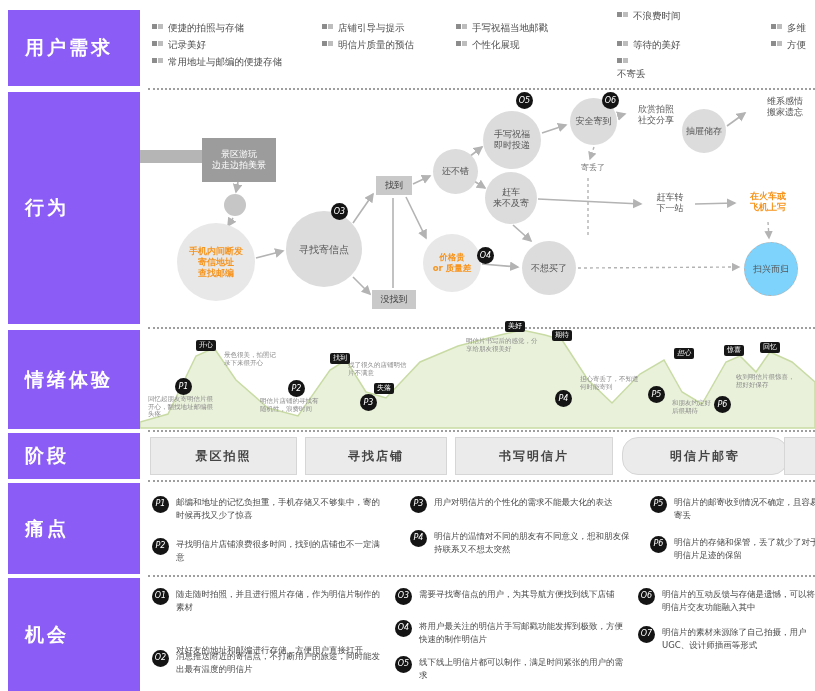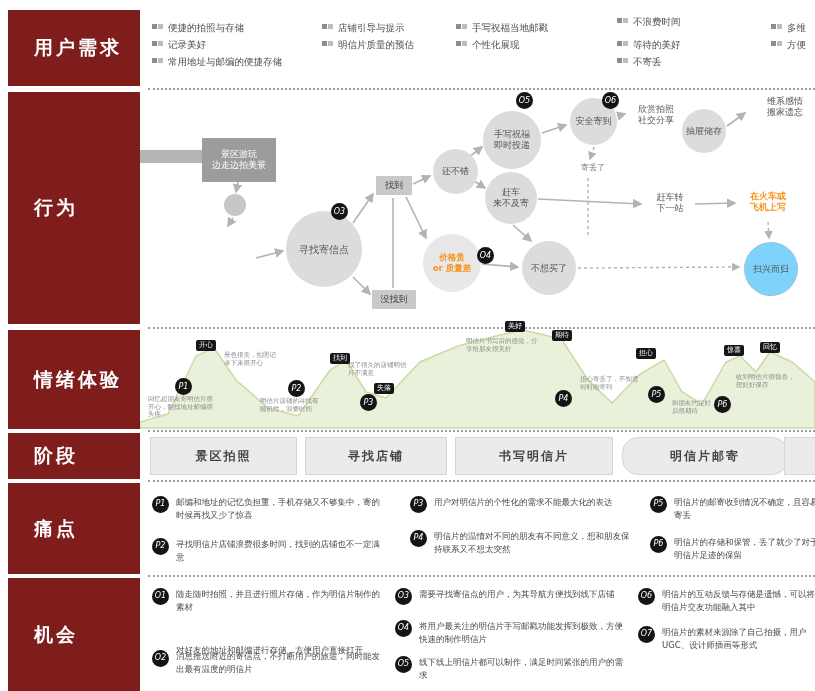--- a/index.html
+++ b/index.html
@@ -1,19 +1,19 @@
 <!DOCTYPE html>
 <html><head>
 <meta charset="utf-8">
 <style>
   html,body{margin:0;padding:0;background:#fff;}
   .stage{position:relative;width:815px;height:691px;background:#fff;overflow:hidden;
          font-family:"DejaVu Sans","Liberation Sans",sans-serif;}
-  .rlabel{position:absolute;left:8px;width:132px;background:#7f1d1d;color:#fff;font-weight:bold;
-          display:flex;align-items:center;padding-left:26px;box-sizing:border-box;
+  .rlabel{position:absolute;left:8px;width:132px;background:#8b5cf6;color:#fff;font-weight:bold;
+          display:flex;align-items:center;padding-left:17px;box-sizing:border-box;
           font-size:19px;letter-spacing:3px;z-index:3;}
   .dots{position:absolute;left:148px;right:0;height:0;border-top:2px dotted #9e9e9e;z-index:1;}
   .bullet-item{position:absolute;display:flex;align-items:flex-start;gap:5px;font-size:9.5px;
                color:#4d4d4d;line-height:11px;white-space:nowrap;z-index:2;}
   .bullet{display:inline-flex;gap:1px;margin-top:2px;}
   .bullet i{width:5px;height:5px;background:#8c8c8c;display:inline-block;}
   .bullet i+i{background:#bdbdbd;}
   .layer{position:absolute;left:0;top:0;z-index:1;}
   .node{position:absolute;border-radius:50%;background:#dcdcdc;display:flex;flex-direction:column;
         align-items:center;justify-content:center;text-align:center;color:#555;font-size:9px;
@@ -101,35 +101,35 @@
       </span>
       <span>手写祝福当地邮戳</span>
     </div>
   <div class="bullet-item" style="left:456px;top:39px;">
       <span class="bullet">
         <i></i>
         <i></i>
       </span>
       <span>个性化展现</span>
     </div>
-  <div class="bullet-item" style="left:617px;top:16px;">
+  <div class="bullet-item" style="left:617px;top:10px;">
       <span class="bullet">
         <i></i>
         <i></i>
       </span>
       <span>不浪费时间</span>
     </div>
   <div class="bullet-item" style="left:617px;top:39px;">
       <span class="bullet">
         <i></i>
         <i></i>
       </span>
       <span>等待的美好</span>
     </div>
-  <div class="bullet-item" style="left:617px;top:56px;">
+  <div class="bullet-item" style="left:617px;top:56px;flex-direction:column;">
       <span class="bullet">
         <i></i>
         <i></i>
       </span>
       <span>不寄丢</span>
     </div>
   <div class="bullet-item" style="left:771px;top:22px;">
       <span class="bullet">
         <i></i>
         <i></i>
@@ -179,20 +179,25 @@
 
   <div class="startbar"></div>
 
   <div class="gbox" style="left:202px;top:138px;width:74px;height:44px;">
     <span>景区游玩</span>
     <span>边走边拍美景</span>
   </div>
 
   <div class="node" style="left:224px;top:194px;width:22px;height:22px;background:#c6c6c6;"></div>
 
+  <div class="node orange" style="left:177px;top:223px;width:78px;height:78px;">
+    <span>手机内间断发</span>
+    <span>寄信地址</span>
+    <span>查找邮编</span>
+  </div>
 
   <div class="node" style="left:286px;top:211px;width:76px;height:76px;font-size:10px;">
     <span>寻找寄信点</span>
   </div>
   <div class="obadge" style="left:331px;top:203px;">O3</div>
 
   <div class="minibox" style="left:376px;top:176px;width:36px;height:19px;">
       <span>找到</span>
     </div>
   <div class="minibox" style="left:372px;top:290px;width:44px;height:19px;">
@@ -266,21 +271,21 @@
              L366,392 L386,398 L420,362 L458,346 L500,335 L522,330 L545,335 L562,340 L588,380 L612,403
              L640,374 L664,360 L682,392 L702,404 L726,362 L740,356 L756,372 L770,352 L792,362 L815,382
              L815,428 Z" fill="#e9f1da" stroke="#c9dba4" stroke-width="1.5"></path>
   </svg>
 
   <div class="etag" style="left:196px;top:340px;">开心</div>
   <div class="etag" style="left:330px;top:353px;">找到</div>
   <div class="etag" style="left:374px;top:383px;">失落</div>
   <div class="etag" style="left:505px;top:321px;">美好</div>
   <div class="etag" style="left:552px;top:330px;">期待</div>
-  <div class="etag" style="left:636px;top:348px;">担心</div>
+  <div class="etag" style="left:674px;top:348px;font-style:italic;">担心</div>
   <div class="etag" style="left:724px;top:345px;">惊喜</div>
   <div class="etag" style="left:760px;top:342px;">回忆</div>
 
   <div class="obadge" style="left:175px;top:378px;">P1</div>
   <div class="obadge" style="left:288px;top:380px;">P2</div>
   <div class="obadge" style="left:360px;top:394px;">P3</div>
   <div class="obadge" style="left:555px;top:390px;">P4</div>
   <div class="obadge" style="left:648px;top:386px;">P5</div>
   <div class="obadge" style="left:714px;top:396px;">P6</div>
 

